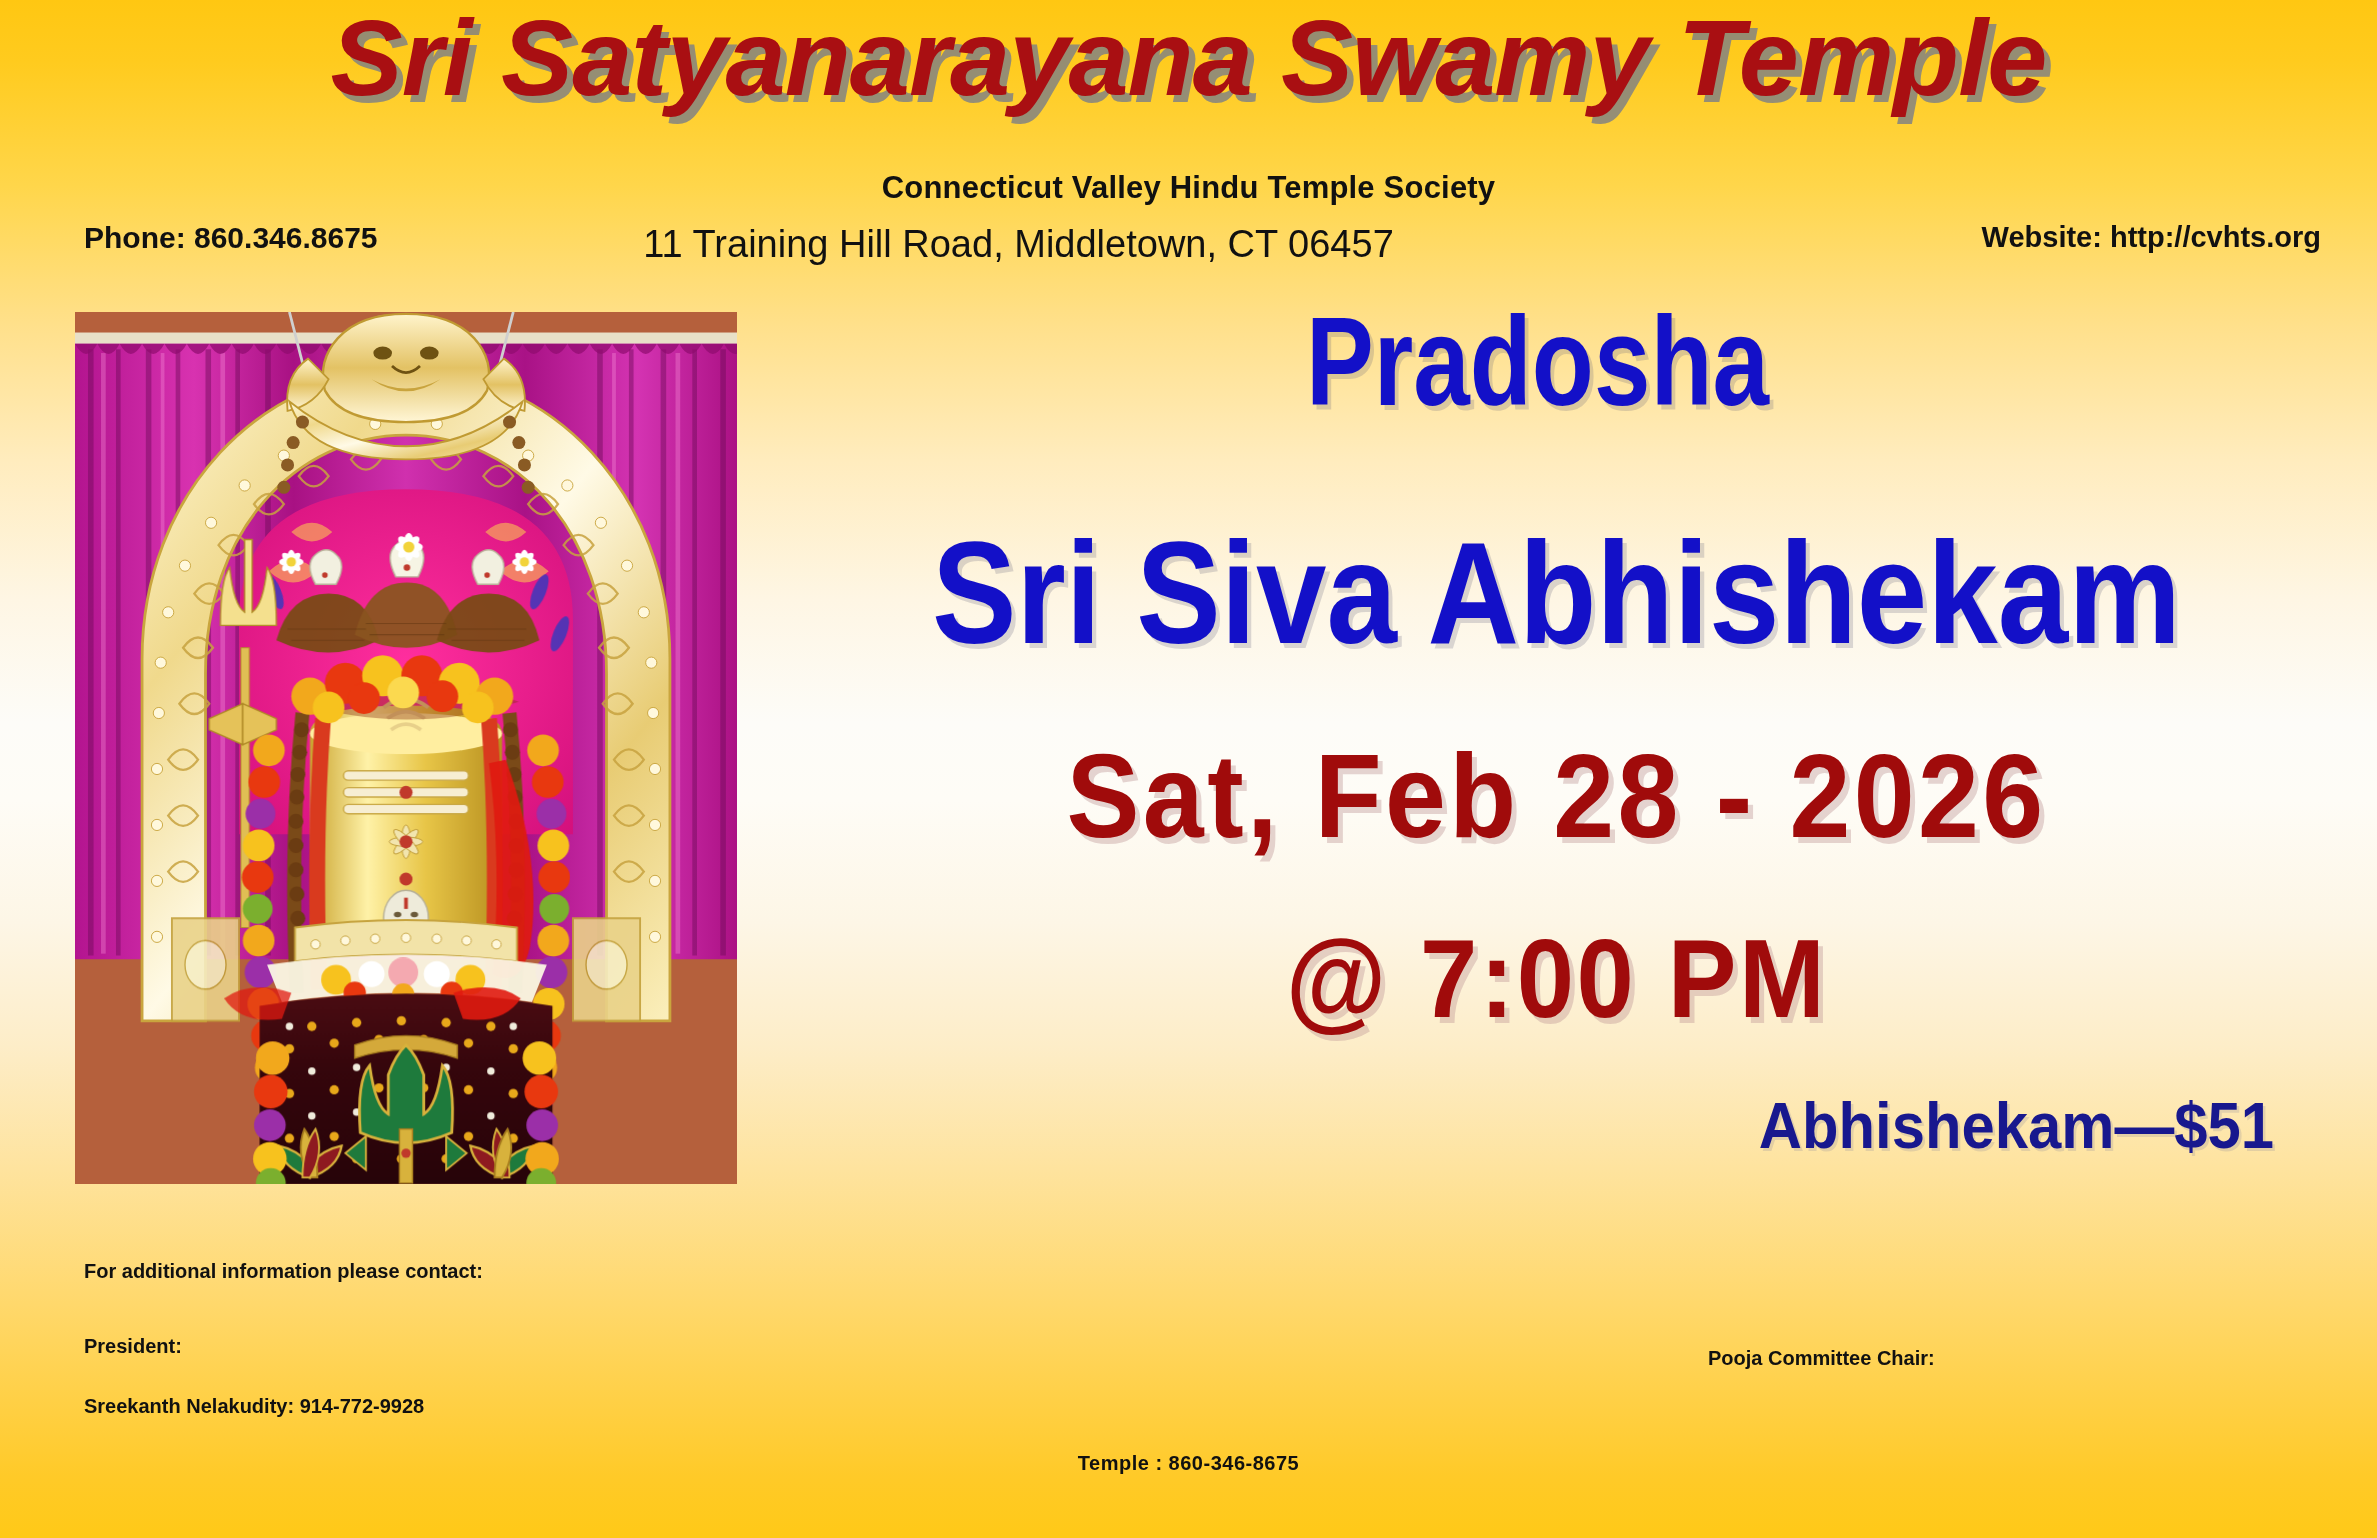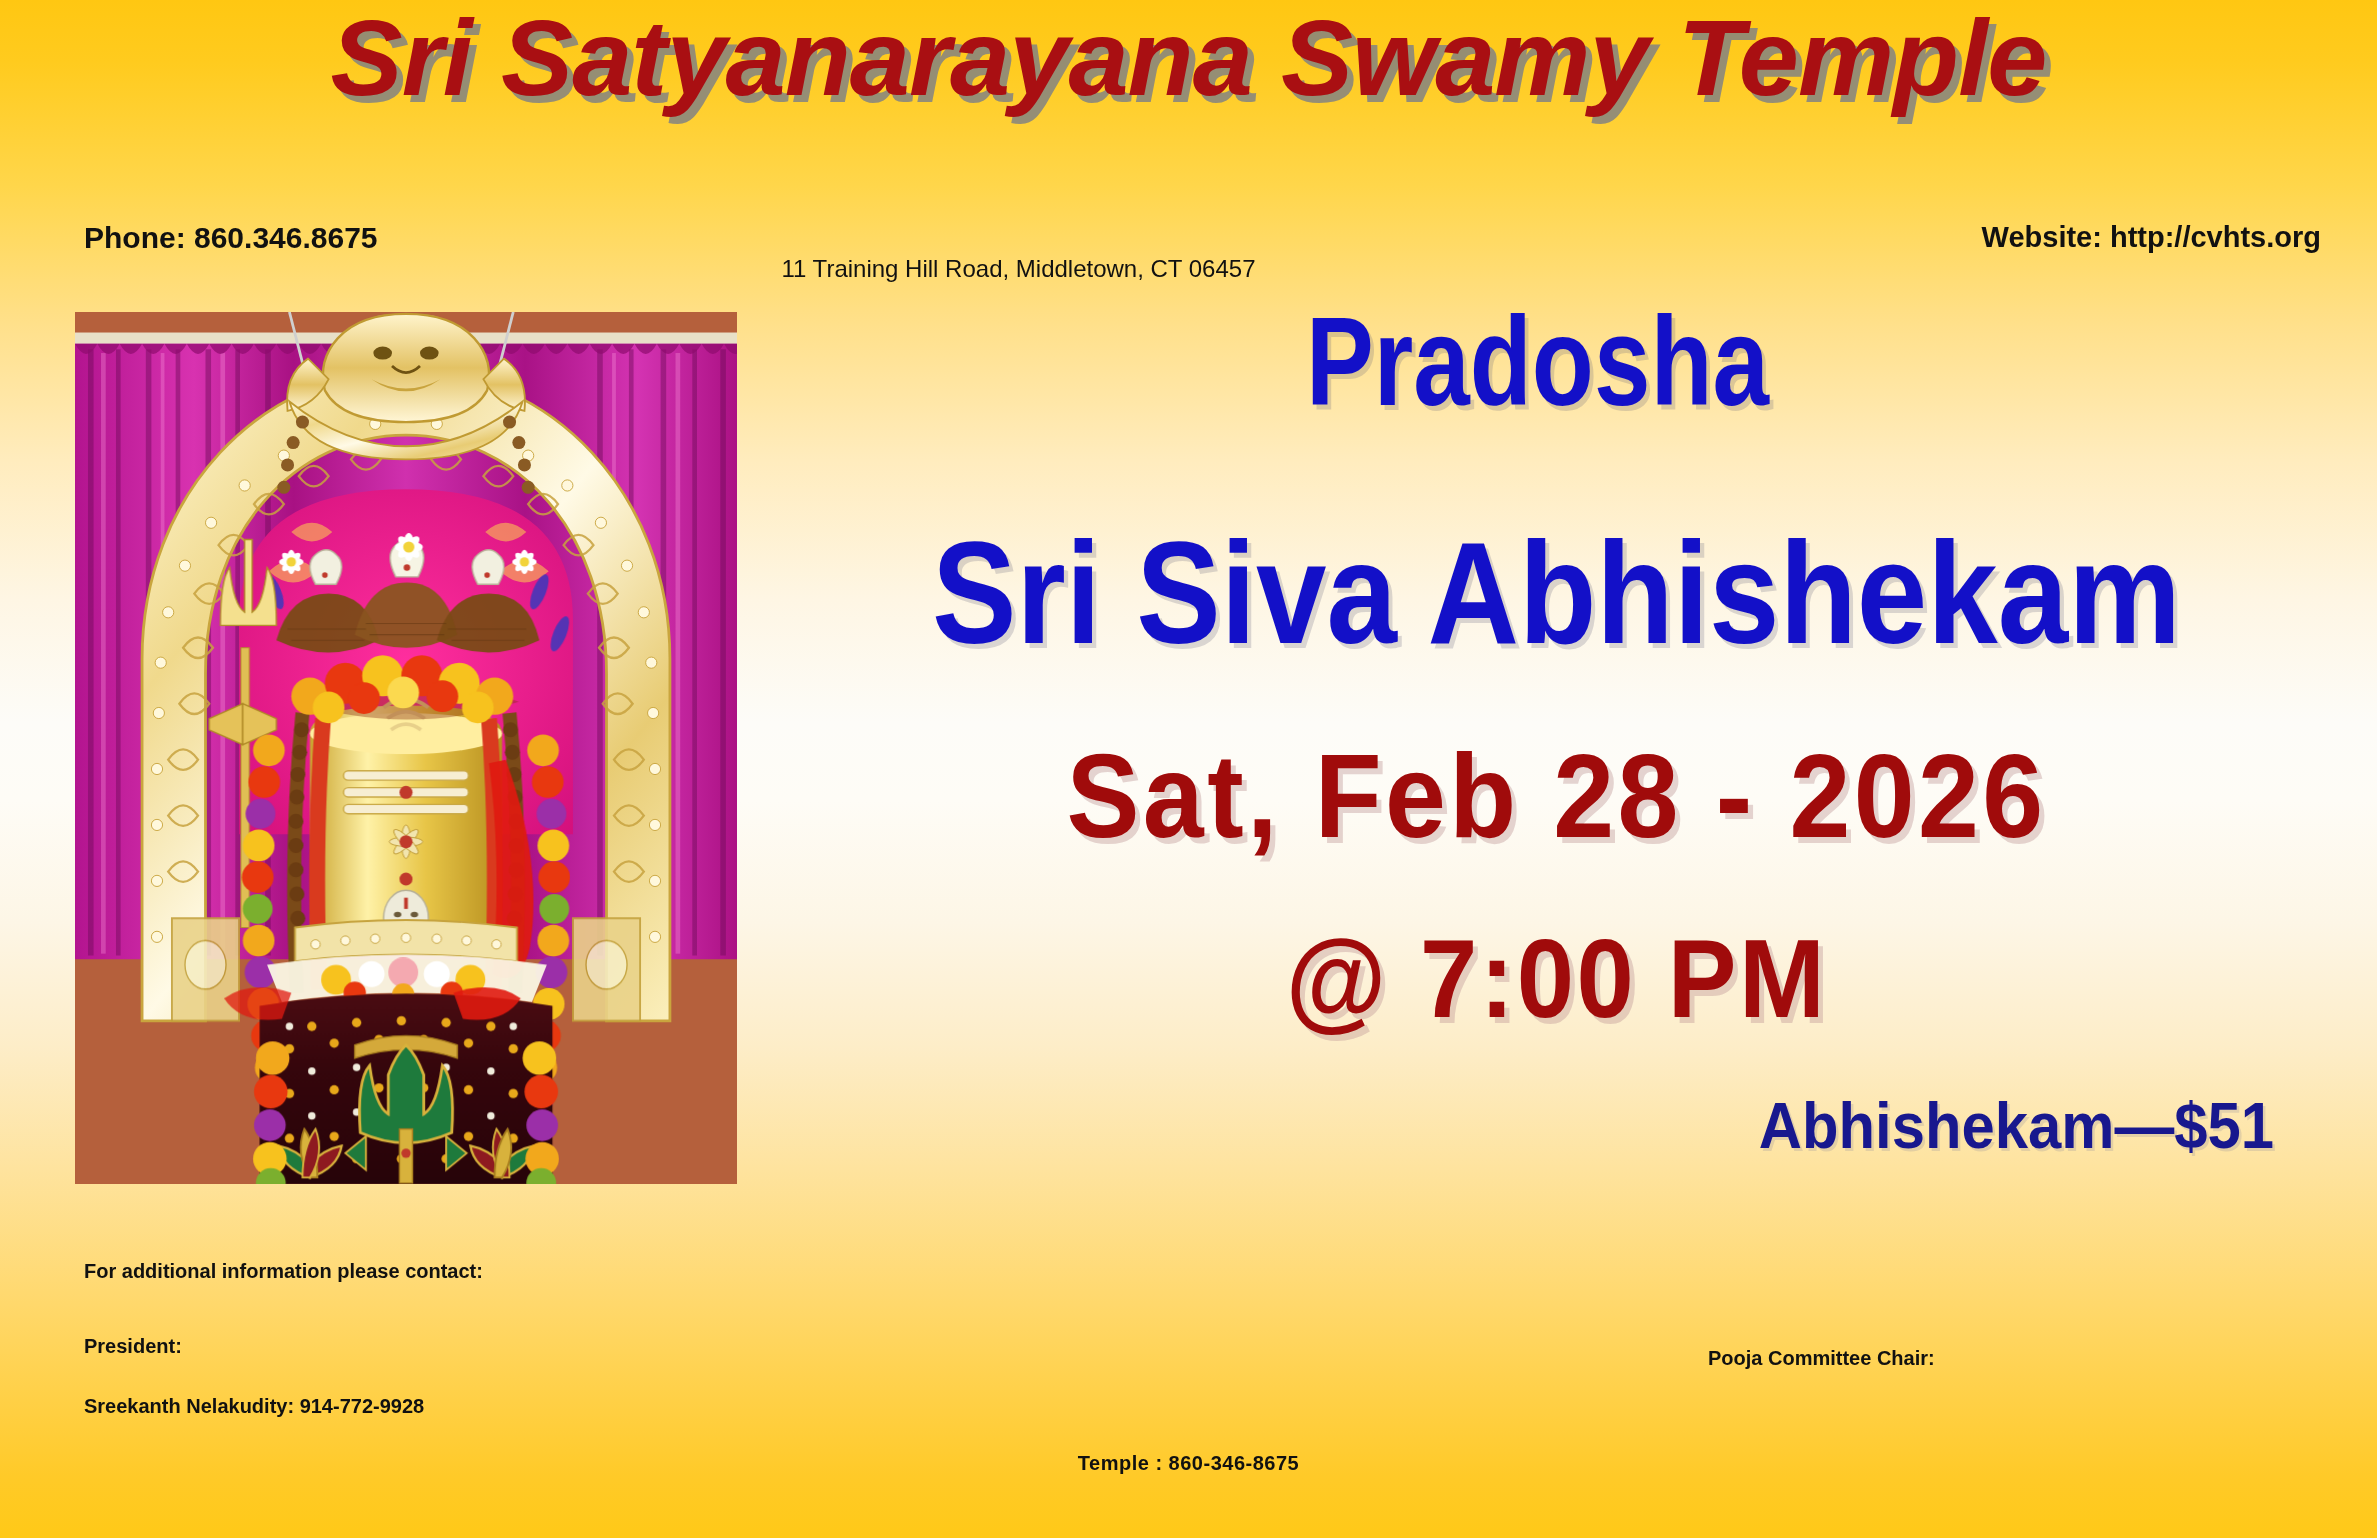--- a/index.html
+++ b/index.html
@@ -56,24 +56,23 @@
     font-size: 31px;
     font-weight: bold;
     color: #111;
     letter-spacing: 0.2px;
   }
   #address-line {
     position: absolute;
     left: 0; top: 223px;
     width: 2037px;
     text-align: center;
-    font-size: 24px;
+    font-size: 38px;
     font-weight: normal;
     color: #111;
-    margin-top: 32px;
   }
   #phone-line {
     position: absolute;
     left: 84px; top: 221px;
     font-size: 30px;
     font-weight: bold;
     color: #111;
   }
   #website-line {
     position: absolute;
@@ -185,20 +184,21 @@
     letter-spacing: 0.5px;
   }
 </style>
 </head>
 <body>
 
 <div id="flyer">
 
   <div id="temple-title">Sri Satyanarayana Swamy Temple</div>
 
+  <div id="society-name">Connecticut Valley Hindu Temple Society</div>
 
   <div id="address-line">11 Training Hill Road, Middletown, CT 06457</div>
 
   <div id="phone-line">Phone: 860.346.8675</div>
 
   <div id="website-line">Website: http://cvhts.org</div>
 
   <div id="deity-photo">
     <svg viewBox="0 0 710 935" preserveAspectRatio="xMidYMid slice">
       <defs>

